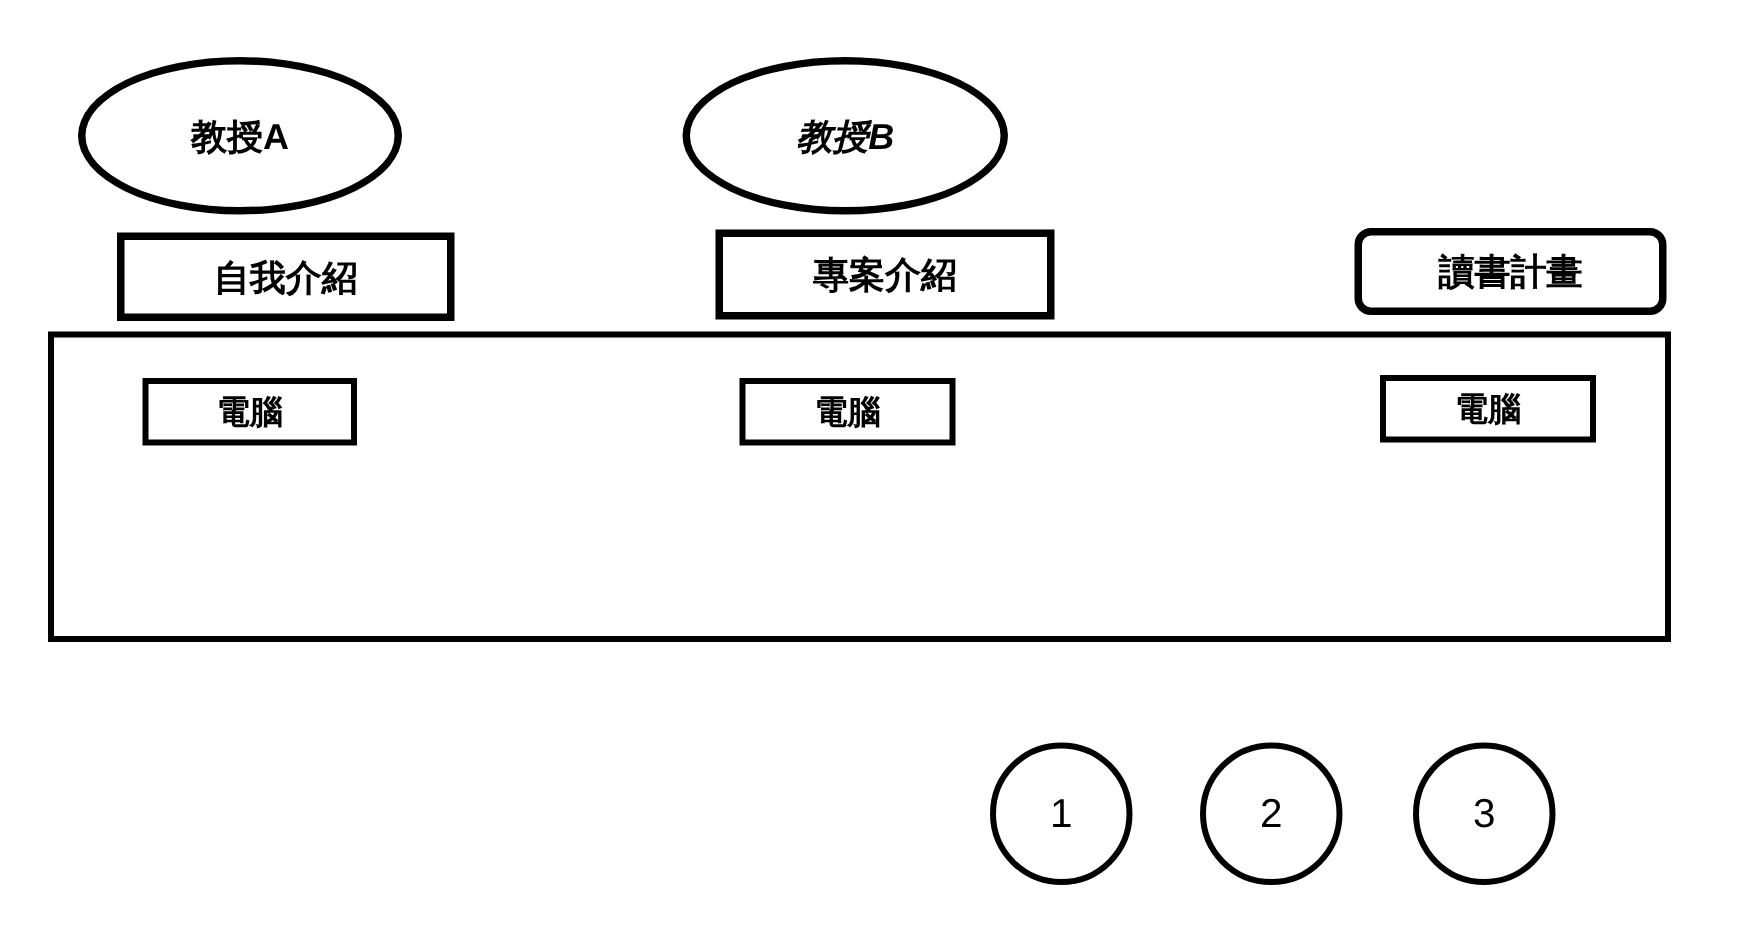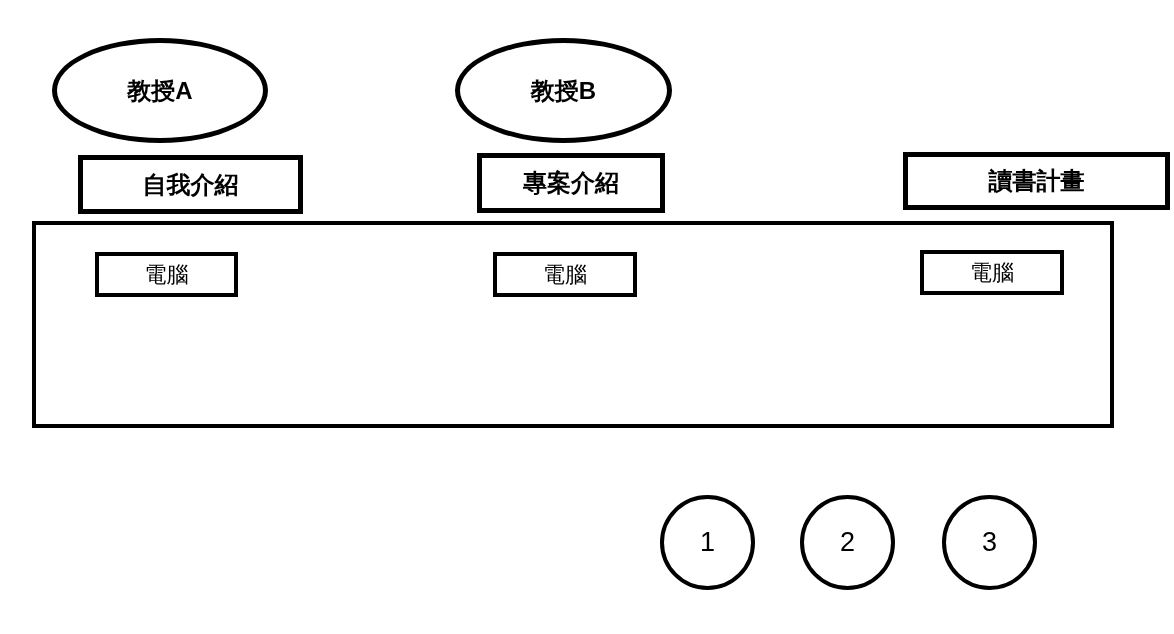--- a/index.html
+++ b/index.html
@@ -32,46 +32,46 @@
   }
   .topic-box {
     border: 5px solid #000000;
     font-size: 24px;
     font-weight: bold;
     margin-left: 28px;
   }
   .computer-box {
     border: 4px solid #000000;
     font-size: 22px;
-    font-weight: normal;
+    font-weight: bold;
   }
   .table-rect {
     border: 4px solid #000000;
     background: transparent;
   }
   .seat-circle {
     border: 4px solid #000000;
     border-radius: 50%;
     font-size: 27px;
     font-weight: normal;
   }
 
   
   #prof-a   { left: 52px;  top: 38px;  width: 216px; height: 105px; }
   #topic-a  { left: 50px;  top: 155px; width: 225px; height: 59px;  }
   #comp-a   { left: 95px;  top: 252px; width: 143px; height: 45px;  }
 
   
-  #prof-b   { left: 455px; top: 38px;  width: 217px; height: 105px; }
-  #topic-b  { left: 449px; top: 153px; width: 188px; height: 60px;  }
+  #prof-b   { left: 455px; top: 38px;  width: 217px; height: 105px; font-style: italic; }
+  #topic-b  { left: 449px; top: 153px; width: 226px; height: 60px;  }
   #comp-b   { left: 493px; top: 252px; width: 144px; height: 45px;  }
 
   
   #prof-c   { left: 880px; top: 28px;  width: 225px; height: 110px; }
-  #topic-c  { left: 875px; top: 152px; width: 267px; height: 58px;  }
+  #topic-c  { left: 875px; top: 152px; width: 208px; height: 58px; border-radius: 11px;  }
   #comp-c   { left: 920px; top: 250px; width: 144px; height: 45px;  }
 
   
   #table    { left: 32px;  top: 221px; width: 1082px; height: 207px; }
 
   
   #seat-1   { left: 660px; top: 495px; width: 95px; height: 95px; }
   #seat-2   { left: 800px; top: 495px; width: 95px; height: 95px; }
   #seat-3   { left: 942px; top: 495px; width: 95px; height: 95px; }
 </style>

